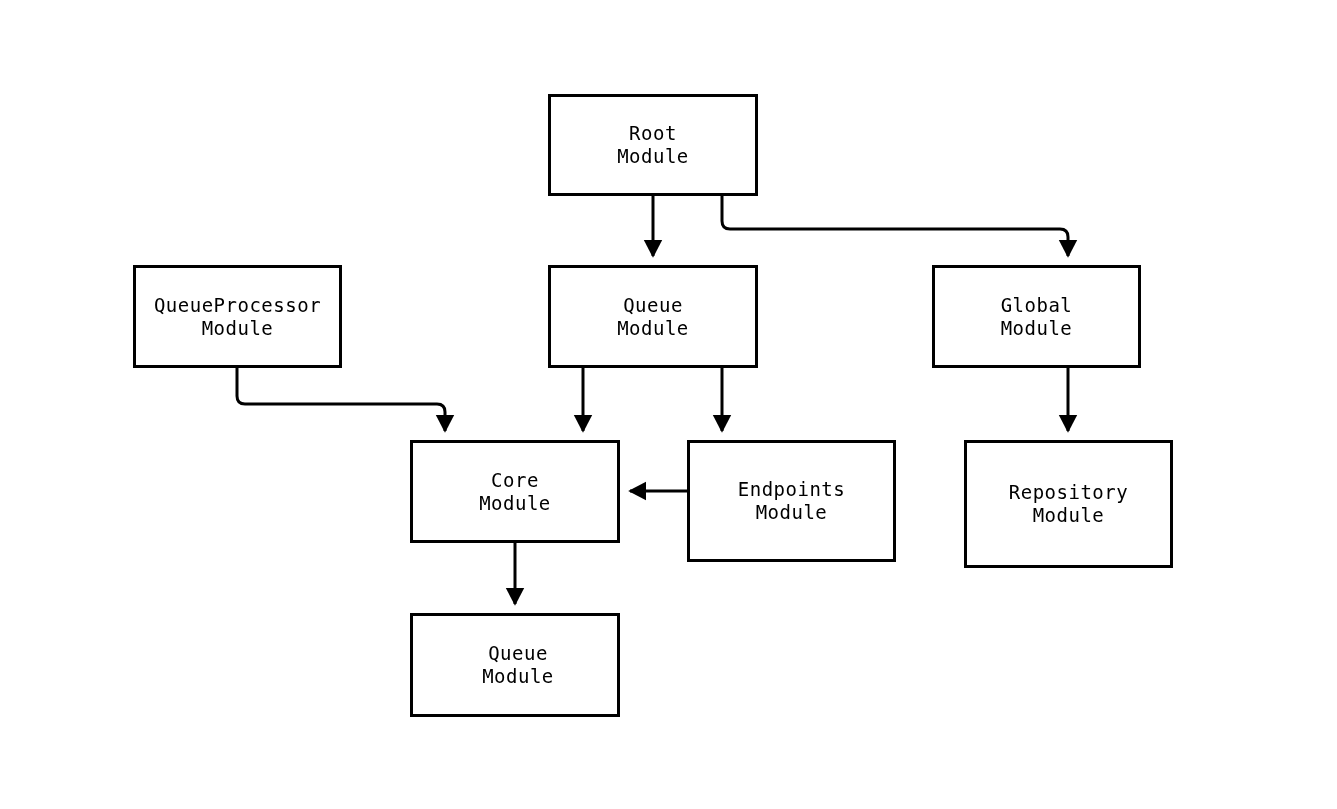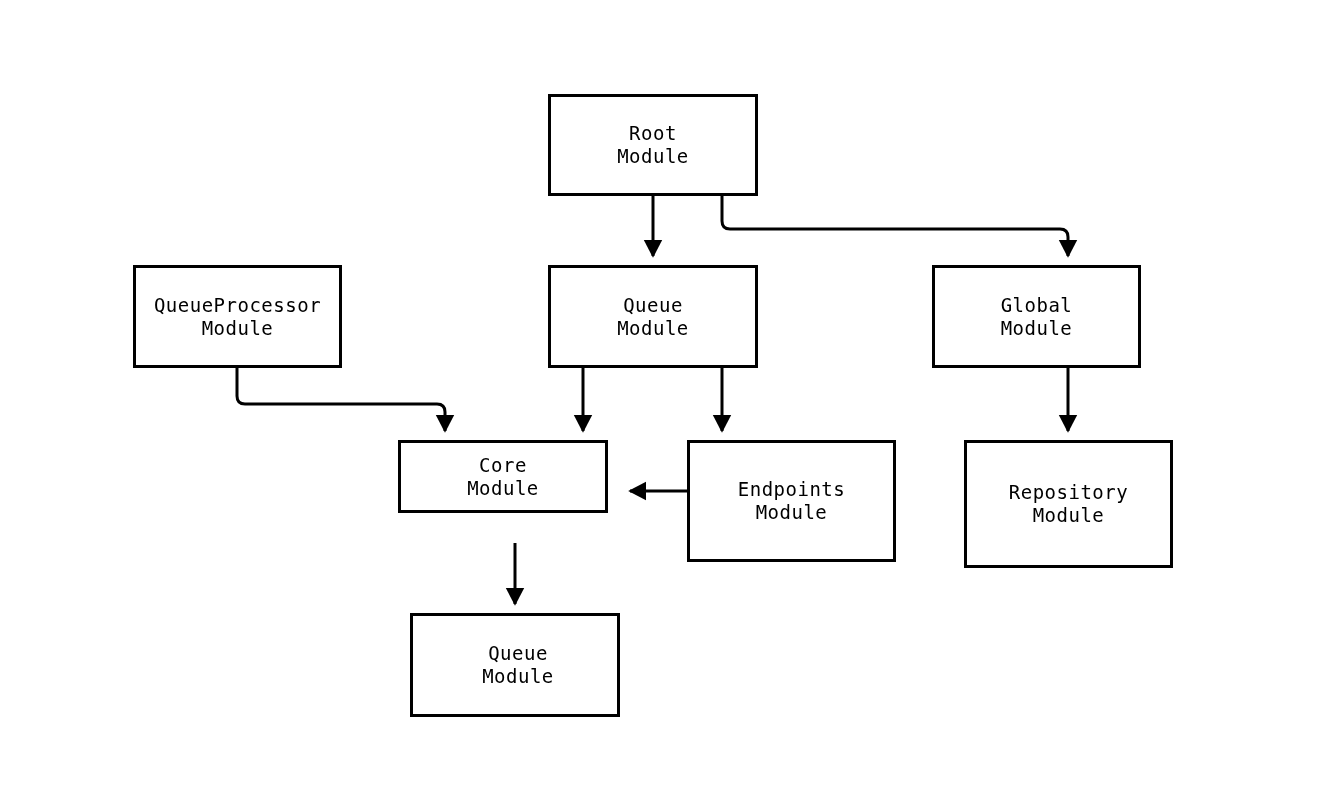--- a/index.html
+++ b/index.html
@@ -85,21 +85,21 @@
   <div class="node" style="left:548px; top:265px; width:210px; height:103px;">
     <div class="node-line">Queue</div>
     <div class="node-line">Module</div>
   </div>
 
   <div class="node" style="left:932px; top:265px; width:209px; height:103px;">
     <div class="node-line">Global</div>
     <div class="node-line">Module</div>
   </div>
 
-  <div class="node" style="left:398px; top:440px; width:210px; height:73px;">
+  <div class="node" style="left:410px; top:440px; width:210px; height:103px;">
     <div class="node-line">Core</div>
     <div class="node-line">Module</div>
   </div>
 
   <div class="node" style="left:687px; top:440px; width:209px; height:122px;">
     <div class="node-line">Endpoints</div>
     <div class="node-line">Module</div>
   </div>
 
   <div class="node" style="left:964px; top:440px; width:209px; height:128px;">

